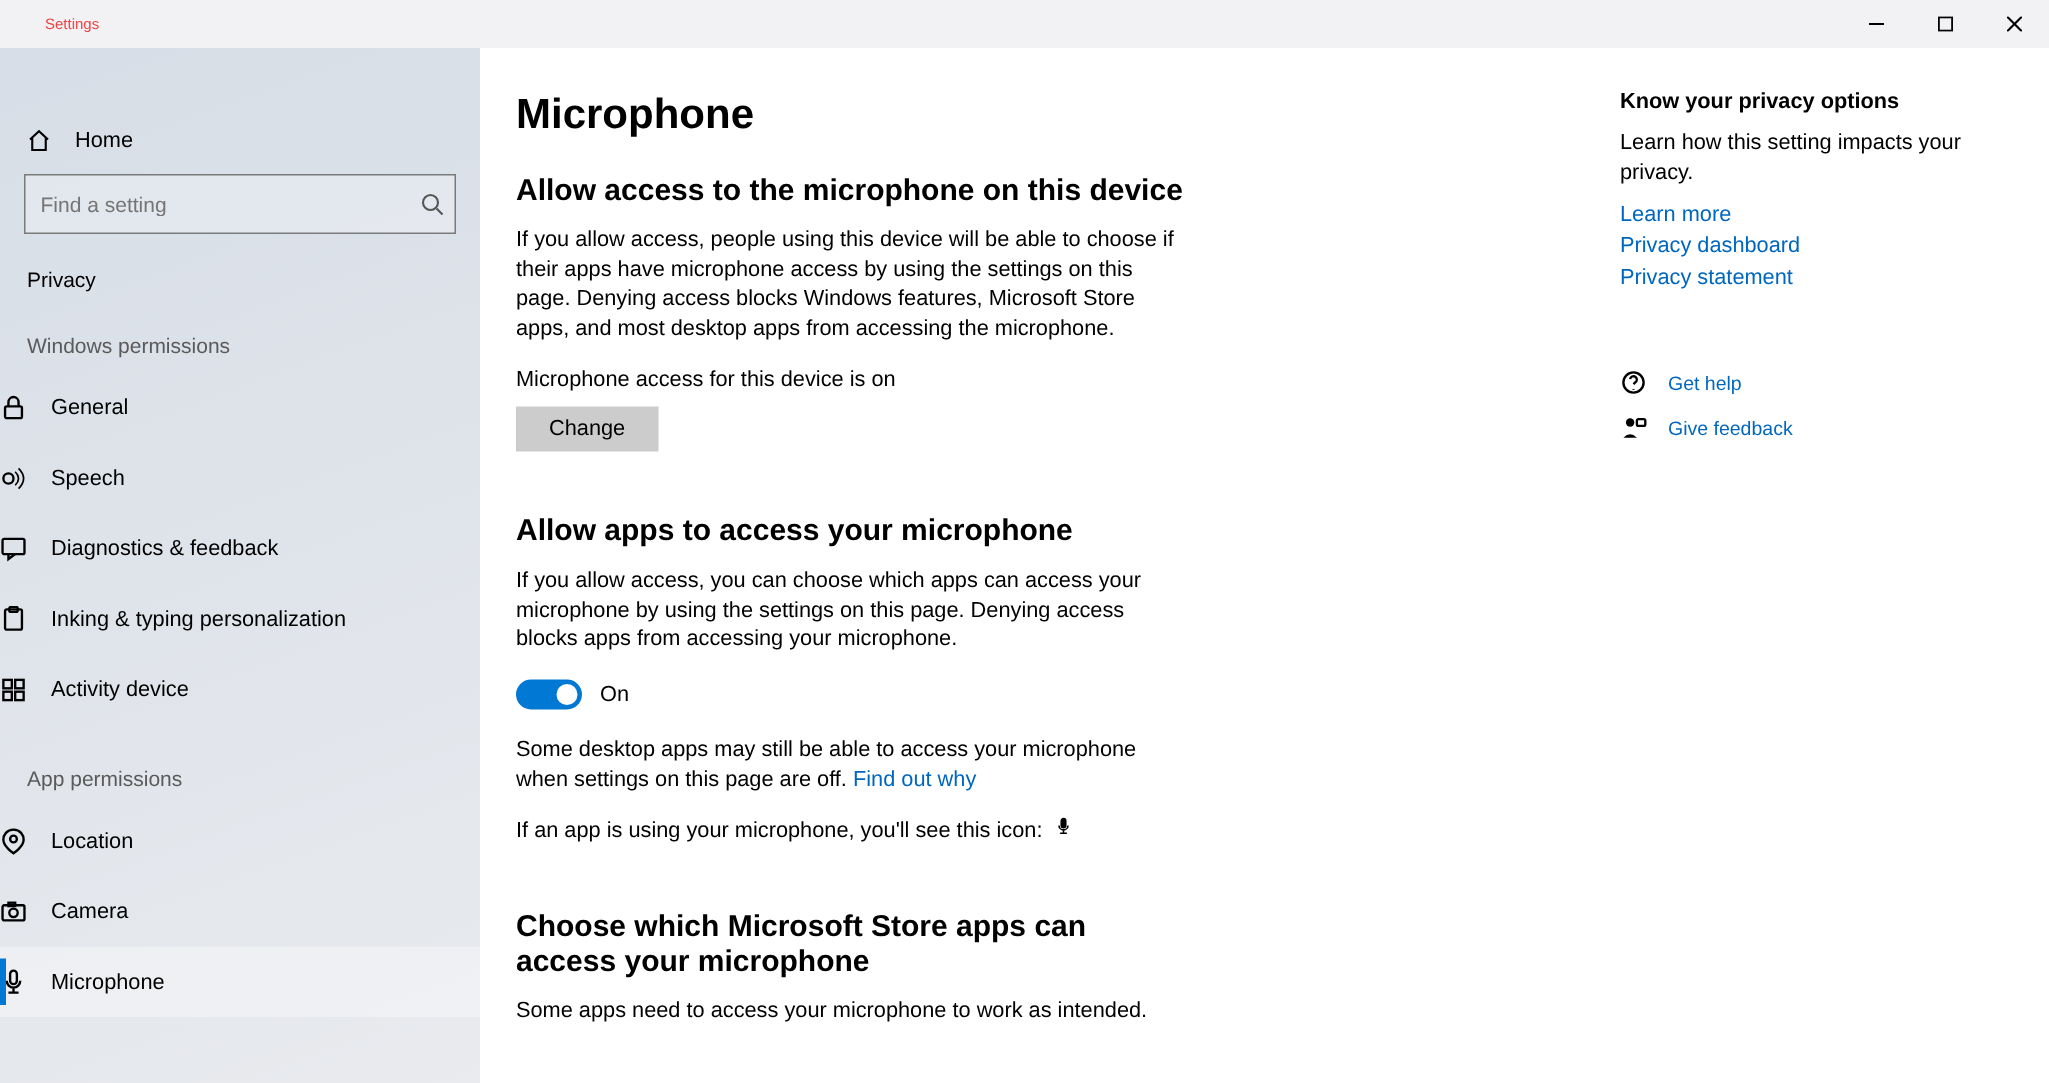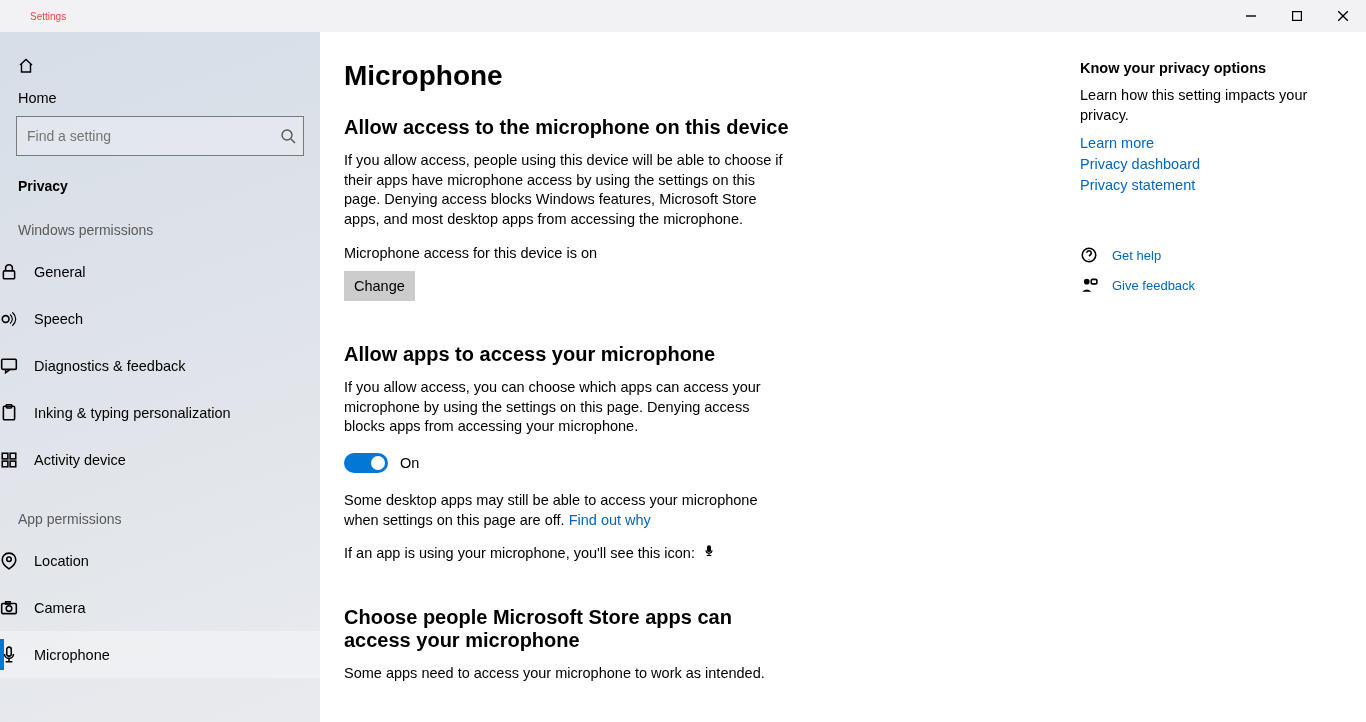--- a/index.html
+++ b/index.html
@@ -14,32 +14,32 @@
 .winbtn svg { width: 10px; height: 10px; }
 
 .body { flex: 1; display: flex; min-height: 0; }
 
 .sidebar {
   width: 320px;
   background: linear-gradient(160deg, rgba(210,218,228,0.9), rgba(230,232,236,0.9));
   display: flex; flex-direction: column;
   overflow-y: auto;
 }
-.home-row { display: flex; align-items: flex-start; height: 44px; padding-left: 18px; margin-top: 26px; gap: 16px; font-size: 14.5px; flex-direction: column; }
+.home-row { display: flex; align-items: flex-end; height: 44px; padding-left: 18px; margin-top: 26px; gap: 16px; font-size: 14.5px; }
 .home-row .icon { width: 16px; height: 16px; display:flex; align-items:center; justify-content:center; }
 
 .search-wrap { padding: 0 16px; margin-top: 14px; }
 .search { position: relative; }
 .search input {
   width: 100%; height: 40px; border: 1px solid #7a7a7a; background: rgba(255,255,255,0.25);
   padding: 0 34px 0 10px; font-size: 14px; outline: none;
 }
 .search .sicon { position: absolute; right: 8px; top: 50%; transform: translateY(-50%); width:16px; height:16px; color:#555; }
 
-.cat-label { font-size: 14px; font-weight: 700; padding: 22px 18px 0 18px; }
+.cat-label { font-size: 14px; font-weight: 400; padding: 22px 18px 0 18px; }
 .group-label { font-size: 14px; color: #5a5a5a; padding: 28px 18px 10px 18px; }
 
 .nav-item {
   display: flex; align-items: center; height: 47px; gap: 16px;
   font-size: 14.5px; position: relative;
 }
 .nav-item .icon { width: 18px; height: 18px; display:flex; align-items:center; justify-content:center; color:#000; }
 .nav-item.active::before {
   content: ""; position: absolute; left: 0; top: 8px; bottom: 8px; width: 4px; background: #0078d4;
 }
@@ -48,21 +48,21 @@
 .main { flex: 1; display: flex; min-height: 0; }
 .content { flex: 1; padding: 28px 24px 0 24px; overflow-y: auto; max-width: 760px; }
 .aside { width: 266px; padding: 28px 24px 0 0; }
 
 h1.page-title { font-size: 28px; font-weight: 600; margin-bottom: 24px; }
 h2.sect { font-size: 20px; font-weight: 600; margin-bottom: 12px; }
 p.desc { font-size: 14.5px; color: #000; line-height: 1.35; max-width: 440px; margin-bottom: 16px; }
 p.desc2 { font-size: 14.5px; color: #000; line-height: 1.35; max-width: 440px; margin-bottom: 14px; }
 .status-line { font-size: 14.5px; margin-bottom: 10px; }
 .btn {
-  display: inline-block; background: #ccc; border: none; padding: 7px 10px;
+  display: inline-block; background: #ccc; border: none; padding: 7px 22px;
   font-size: 14.5px; font-family: inherit;
 }
 .spacer-lg { height: 42px; }
 
 .toggle-row { display: flex; align-items: center; gap: 12px; margin-bottom: 18px; }
 .toggle {
   width: 44px; height: 20px; border-radius: 10px; background: #0078d4; position: relative;
 }
 .toggle::after {
   content: ""; position: absolute; right: 3px; top: 3px; width: 14px; height: 14px;
@@ -241,21 +241,21 @@
         <p class="desc2">
           <span>If an app is using your microphone, you'll see this icon:</span>
           <span class="mic-icon-inline"><svg width="12" height="14" viewBox="0 0 16 16" style="stroke:#000">
                 <rect x="6" y="1" width="4" height="8" rx="2" fill="#000"></rect>
                 <path d="M4 7 a4 4 0 0 0 8 0 M8 11 v3 M5 14 h6"></path>
               </svg></span>
         </p>
 
         <div style="height:28px"></div>
 
-        <h2 class="sect" style="max-width:440px">Choose people Microsoft Store apps can access your microphone</h2>
+        <h2 class="sect" style="max-width:440px">Choose which Microsoft Store apps can access your microphone</h2>
         <p class="desc">Some apps need to access your microphone to work as intended.</p>
       </div>
 
       <div class="aside">
         <h3>Know your privacy options</h3>
         <p>Learn how this setting impacts your privacy.</p>
         <div class="linklist">
           <a href="#">Learn more</a>
           <a href="#">Privacy dashboard</a>
           <a href="#">Privacy statement</a>

